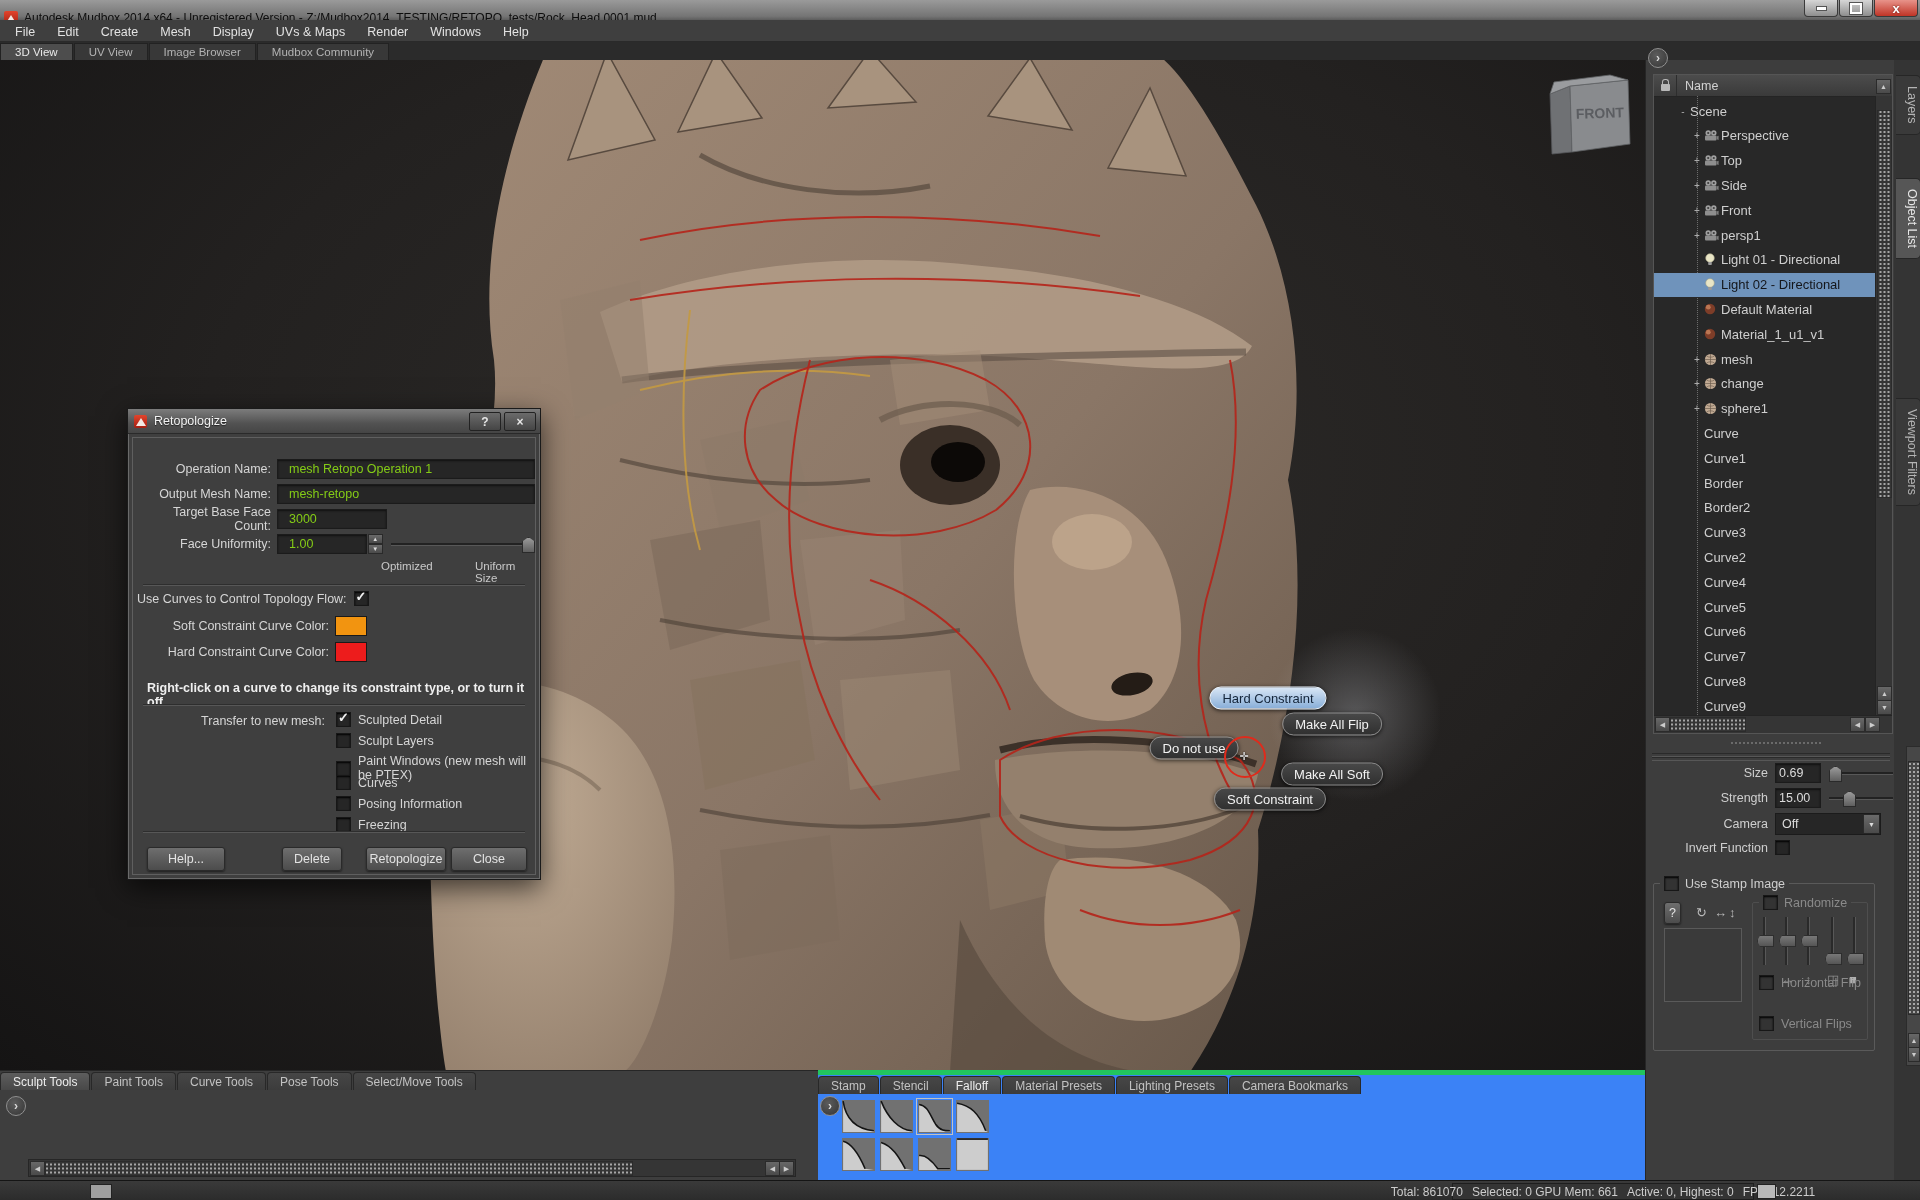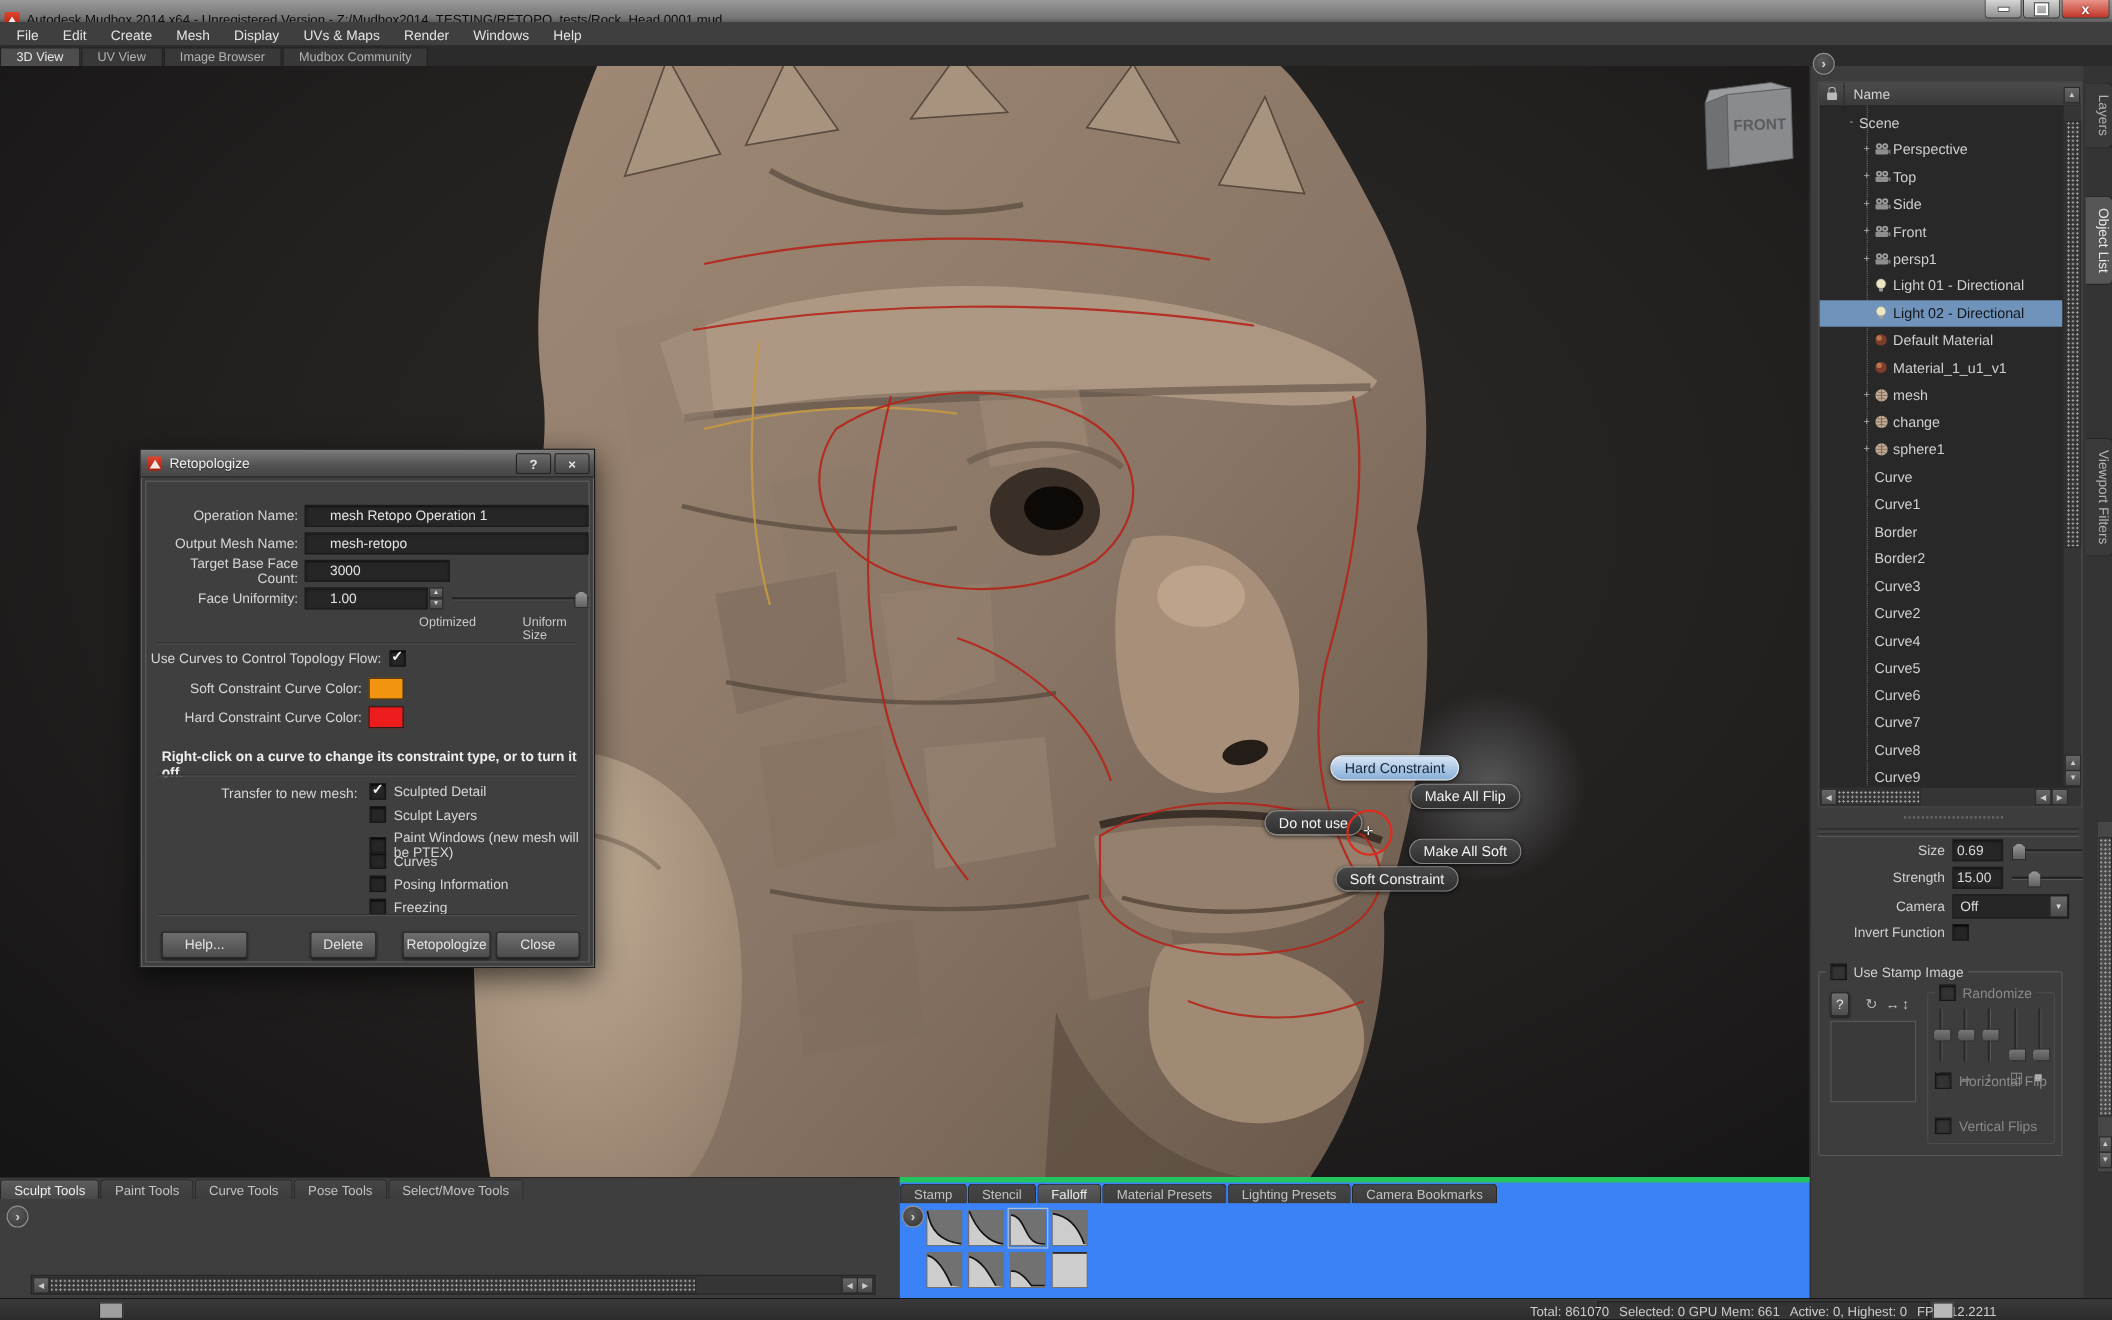--- a/index.html
+++ b/index.html
@@ -49,22 +49,22 @@
   .dlg-title{position:absolute;left:0;top:0;right:0;height:24px;display:flex;align-items:center;
     background:linear-gradient(#7c7c7c,#525252 60%,#454545);border-bottom:1px solid #2a2a2a;}
   .dlg-title .mbx-logo{width:13px;height:13px;margin:0 7px 0 6px;}
   .dlg-title-text{color:#f2f2f2;font-size:12.5px;text-shadow:0 1px 1px #222;}
   .dlg-btns{position:absolute;right:4px;top:3px;display:flex;gap:3px;}
   .dlg-sq{width:30px;height:17px;border:1px solid #222;border-radius:2px;background:linear-gradient(#6b6b6b,#454545);
     color:#e6e6e6;font-weight:bold;font-size:12px;display:flex;align-items:center;justify-content:center;}
   .dlg-body{position:absolute;left:4px;top:28px;right:4px;bottom:4px;border:1px solid #5f5f5f;background:#3f3f3f;}
   .frow{position:absolute;left:0;width:100%;height:22px;display:flex;align-items:center;}
   .flabel{width:138px;text-align:right;padding-right:6px;color:#d6d6d6;font-size:12.5px;flex:0 0 auto;}
-  .tfield{background:#262626;border:1px solid #1b1b1b;box-shadow:inset 0 1px 2px #111;color:#e5e5e5;
-    font-size:12.5px;font-family:"Liberation Sans",sans-serif;height:18px;padding:0 22px;}
+  .tfield{background:#262626;border:1px solid #1b1b1b;box-shadow:inset 0 1px 2px #111;color:#84cc16;
+    font-size:12.5px;font-family:"Liberation Sans",sans-serif;height:18px;padding:0 11px;}
   .spinner{width:15px;height:20px;display:flex;flex-direction:column;margin-left:1px;}
   .spin-b{flex:1;background:linear-gradient(#6a6a6a,#4a4a4a);border:1px solid #2a2a2a;font-size:6px;color:#ddd;
     display:flex;align-items:center;justify-content:center;line-height:1;}
   .hslider{position:relative;height:14px;}
   .hslider .track{position:absolute;left:0;right:0;top:6px;height:2px;background:#222;border-bottom:1px solid #585858;}
   .hslider .handle{position:absolute;top:0;width:11px;height:14px;background:linear-gradient(#9a9a9a,#5f5f5f);
     border:1px solid #2a2a2a;clip-path:polygon(0 30%,50% 0,100% 30%,100% 100%,0 100%);}
   .slider-lab{position:absolute;color:#c9c9c9;font-size:11.5px;}
   .chk{width:13px;height:13px;background:#262626;border:1px solid #171717;box-shadow:inset 0 1px 2px #000;
     position:relative;flex:0 0 auto;}

